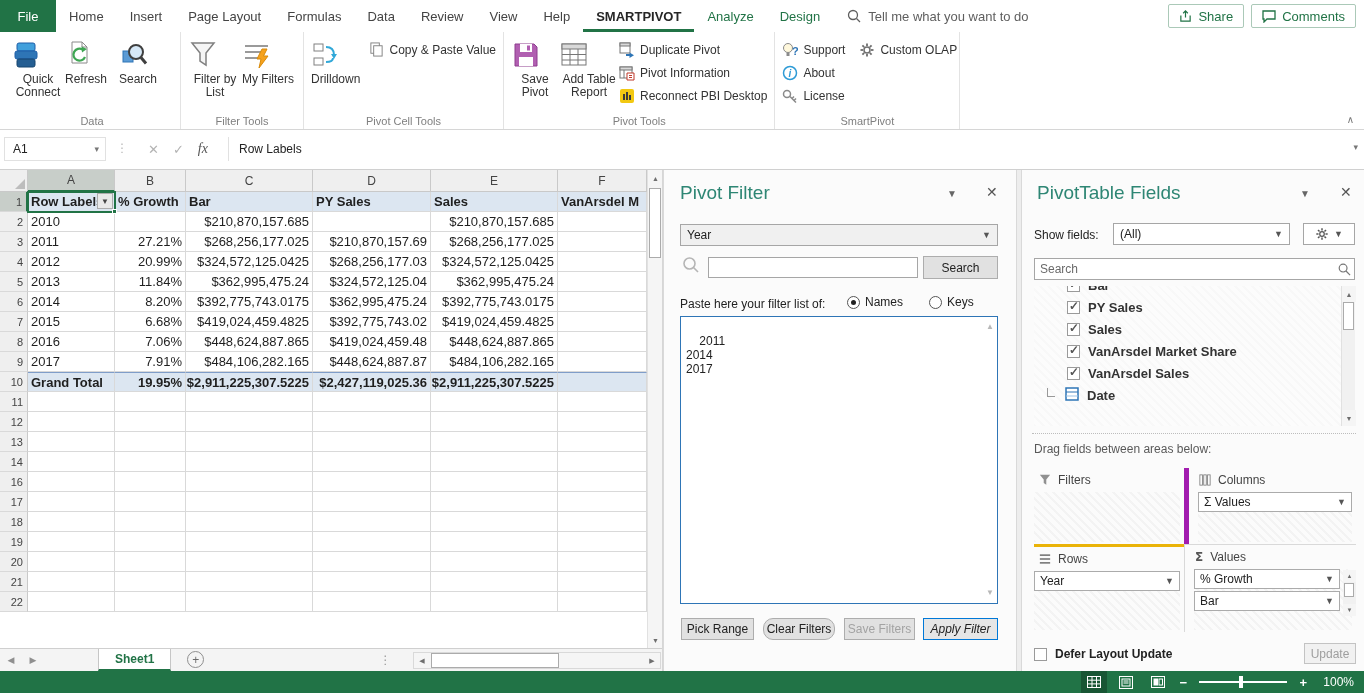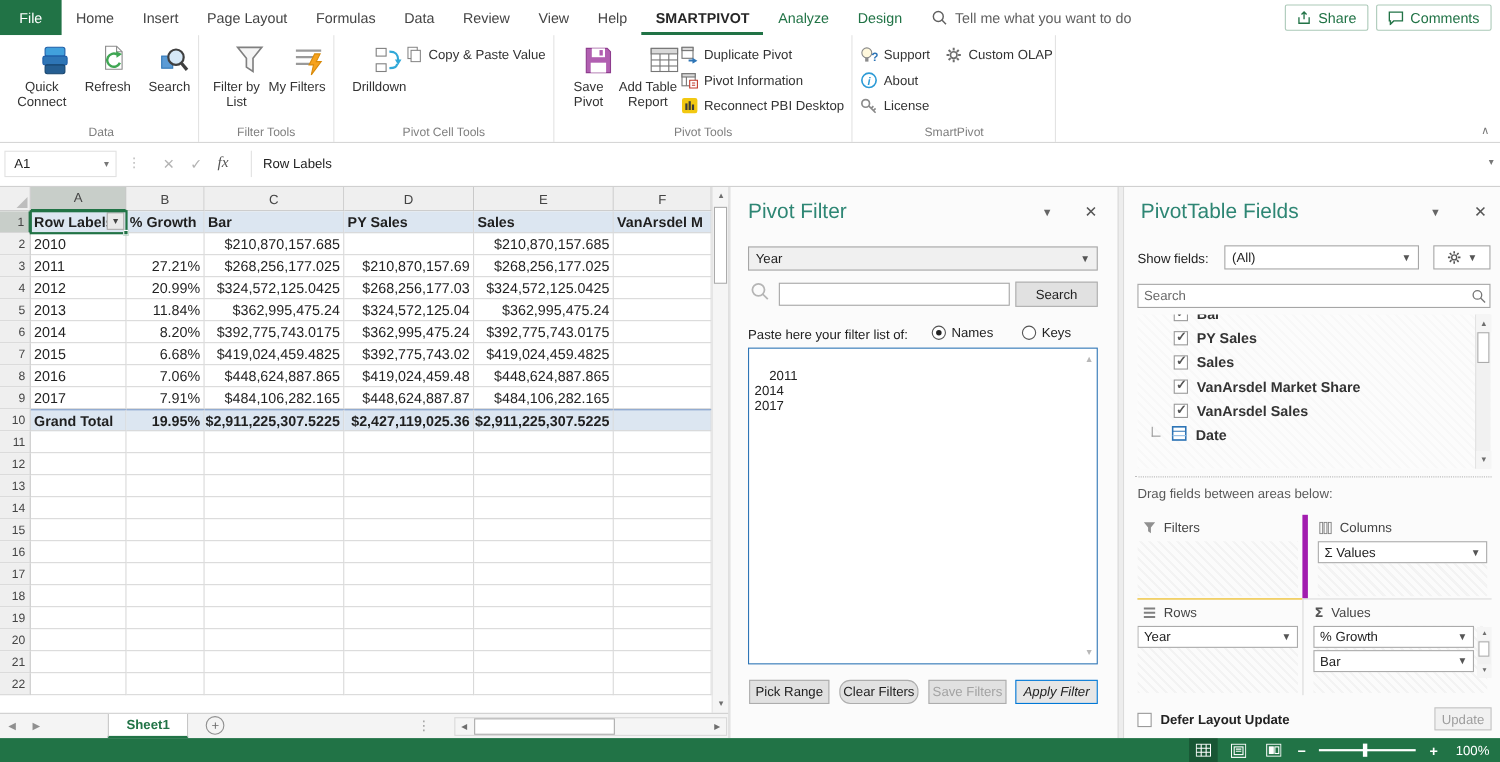--- a/index.html
+++ b/index.html
@@ -13,21 +13,21 @@
   .rtab.active { font-weight:bold; color:#262626; box-shadow:inset 0 -3px 0 #217346; }
   .rtab.ctx { color:#217346; }
   .tellme { display:flex; align-items:center; gap:7px; margin-left:14px; color:#5f5f5f; font-size:13px; }
   .top-right { margin-left:auto; display:flex; align-items:center; gap:7px; padding-right:8px; }
   .topbtn { height:24px; border:1px solid #abc9b8; border-radius:2px; color:#217346; display:flex; align-items:center; gap:6px; padding:0 10px; font-size:13px; background:#fff; }
 
   
   .ribbon { position:absolute; top:32px; left:0; right:0; height:98px; background:#fff; border-bottom:1px solid #d6d6d6; display:flex; padding-left:4px; }
   .rgroup { position:relative; display:flex; align-items:flex-start; padding:3px 7px 17px 7px; border-right:1px solid #e3e3e3; }
   .glabel { position:absolute; bottom:2px; left:0; right:0; text-align:center; font-size:11px; color:#7f7f7f; }
-  .bigbtn { width:54px; display:flex; flex-direction:column; align-items:flex-end; text-align:center; font-size:12px; color:#333; line-height:13px; padding-top:2px; }
+  .bigbtn { width:54px; display:flex; flex-direction:column; align-items:flex-start; text-align:center; font-size:12px; color:#333; line-height:13px; padding-top:2px; }
   .bigbtn .bicon { height:36px; display:flex; align-items:center; }
   .smallcol { display:flex; flex-direction:column; gap:2px; padding-top:4px; }
   .smallbtn { display:flex; align-items:center; gap:5px; font-size:12px; color:#333; height:21px; white-space:nowrap; }
   .collapse-ribbon { position:absolute; right:10px; bottom:4px; color:#777; font-size:10px; }
 
   
   .formula-row { position:absolute; top:130px; left:0; right:0; height:40px; background:#fff; border-bottom:1px solid #d0d0d0; }
   .namebox { position:absolute; left:4px; top:7px; width:102px; height:24px; border:1px solid #e1e1e1; display:flex; align-items:center; padding-left:8px; font-size:12px; color:#222; }
   .namebox .caret { margin-left:auto; padding-right:6px; color:#777; font-size:9px; }
   .fdots { position:absolute; left:116px; top:11px; color:#b9b9b9; letter-spacing:1px; }
@@ -116,21 +116,21 @@
   .lconn { width:8px; height:9px; border-left:1px solid #999; border-bottom:1px solid #999; margin:-6px 2px 0 0; }
   .flscroll { position:absolute; right:0; top:0; width:14px; height:140px; background:#f1f1f1; border-left:1px solid #e1e1e1; }
   .flscroll .vthumb { top:16px; height:28px; width:11px; }
   .flscroll .down { position:absolute; bottom:0; }
   .dotted-sep { position:absolute; left:10px; right:8px; top:263px; border-top:1px dotted #bdbdbd; }
   .drag-hint { position:absolute; left:12px; top:272px; font-size:12px; color:#595959; }
   .areas { position:absolute; left:12px; top:298px; width:322px; height:164px; }
   .quad { position:absolute; overflow:hidden; }
   .q-tl { left:0; top:0; width:150px; height:76px; }
   .q-tr { left:150px; top:0; width:172px; height:76px; border-left:5px solid #a21caf; }
-  .q-bl { left:0; top:76px; width:150px; height:88px; border-top:1px solid #eab308; }
+  .q-bl { left:0; top:76px; width:150px; height:88px; border-top:3px solid #eab308; }
   .q-br { left:150px; top:76px; width:172px; height:88px; border-left:1px solid #d9d9d9; border-top:1px solid #d9d9d9; }
   .qhead { display:flex; align-items:center; gap:7px; height:22px; padding:2px 2px 0 5px; font-size:12px; color:#444; }
   .q-tr .qhead, .q-br .qhead { padding-left:10px; }
   .qzone { margin:2px 4px 0 0; height:calc(100% - 26px); background-image:repeating-linear-gradient(45deg, rgba(0,0,0,0.03) 0 2px, transparent 2px 6px); }
   .q-tr .qzone, .q-br .qzone { margin-left:9px; }
   .zonedd { height:20px; background:#fff; border:1px solid #ababab; display:flex; align-items:center; padding:0 5px; font-size:12px; color:#222; margin-bottom:2px; }
   .q-br .zonedd { width:146px; }
   .vmini { position:absolute; right:0; top:25px; width:13px; height:46px; background:#f1f1f1; }
   .vmini .sarrow { width:13px; height:12px; font-size:6px; }
   .vmini .vthumb { top:13px; left:1px; width:10px; height:14px; }
@@ -635,29 +635,20 @@
       <div class="grow">
         <div class="rowh">14</div>
         <div class="gcell" style="width: 87px;"></div>
         <div class="gcell num" style="width: 71px;"></div>
         <div class="gcell num" style="width: 127px;"></div>
         <div class="gcell num" style="width: 118px;"></div>
         <div class="gcell num" style="width: 127px;"></div>
         <div class="gcell num" style="width: 89px;"></div>
       </div>
       <div class="grow">
-        <div class="rowh">15</div>
-        <div class="gcell" style="width: 87px;"></div>
-        <div class="gcell num" style="width: 71px;"></div>
-        <div class="gcell num" style="width: 127px;"></div>
-        <div class="gcell num" style="width: 118px;"></div>
-        <div class="gcell num" style="width: 127px;"></div>
-        <div class="gcell num" style="width: 89px;"></div>
-      </div>
-      <div class="grow">
         <div class="rowh">16</div>
         <div class="gcell" style="width: 87px;"></div>
         <div class="gcell num" style="width: 71px;"></div>
         <div class="gcell num" style="width: 127px;"></div>
         <div class="gcell num" style="width: 118px;"></div>
         <div class="gcell num" style="width: 127px;"></div>
         <div class="gcell num" style="width: 89px;"></div>
       </div>
       <div class="grow">
         <div class="rowh">17</div>

